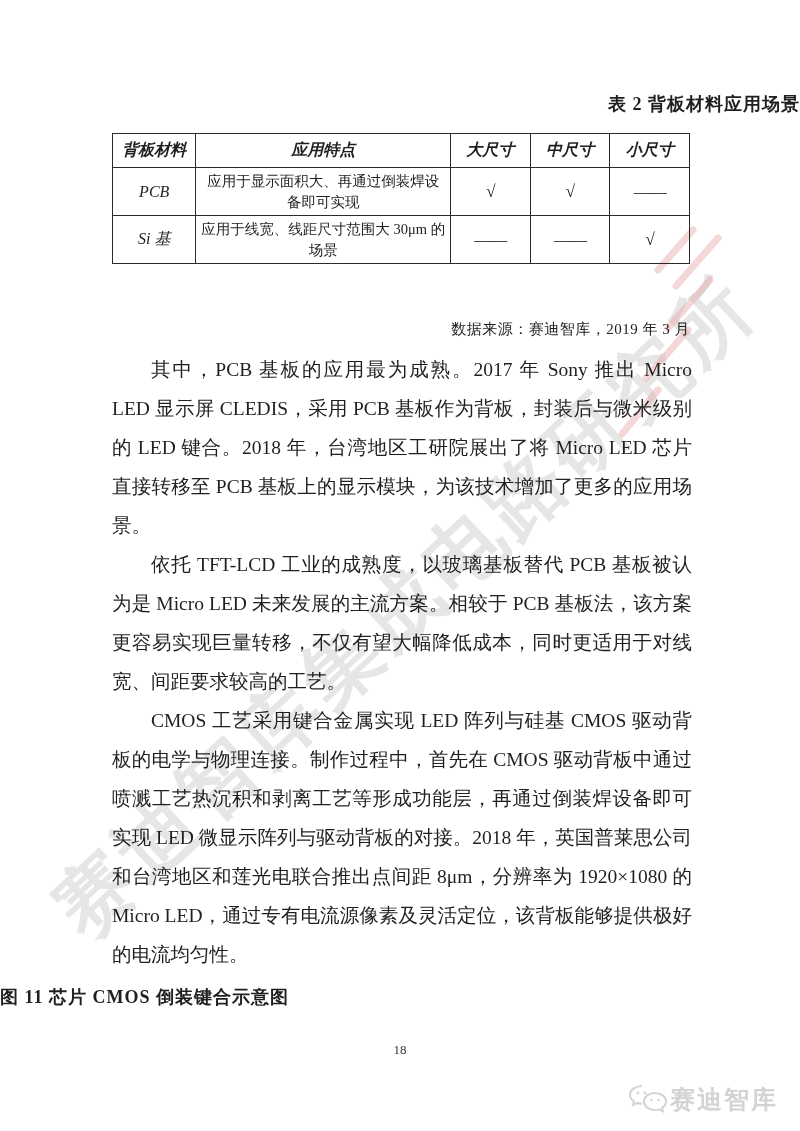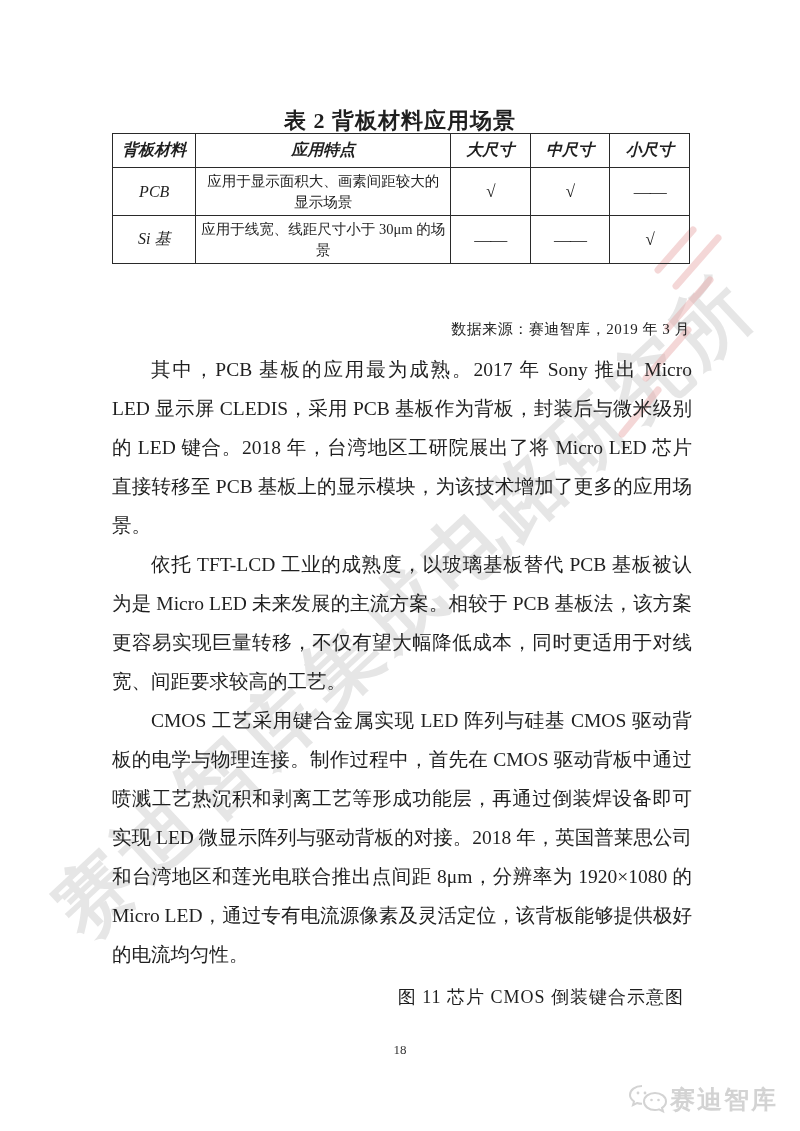--- a/index.html
+++ b/index.html
@@ -26,22 +26,22 @@
     white-space:nowrap;
     z-index:0;
     user-select:none;
   }
   .red-marks{
     position:absolute;left:598px;top:210px;width:140px;height:260px;
     z-index:0;opacity:0.45;
   }
   
   .table-title{
-    position:absolute;left:0;top:106px;width:800px;
-    text-align:center;font-size:22px;font-weight:bold;z-index:2;
+    position:absolute;left:0;top:92px;width:800px;
+    text-align:right;font-size:18px;font-weight:bold;z-index:2;
     letter-spacing:1px;
   }
   table.mat{
     position:absolute;left:112px;top:133px;
     width:578px;border-collapse:collapse;z-index:2;
     background:transparent;
   }
   table.mat th,table.mat td{
     border:1.6px solid #2a2a2a;
     text-align:center;vertical-align:middle;
@@ -57,22 +57,22 @@
     text-align:right;font-size:15px;z-index:2;letter-spacing:0.5px;
   }
   
   .body-text{
     position:absolute;left:112px;top:350px;width:580px;z-index:2;
     font-size:19.5px;line-height:39px;text-align:justify;
   }
   .body-text p{margin:0;text-indent:2em;}
   
   .figure-caption{
-    position:absolute;left:0;top:985px;width:684px;text-align:right;
-    font-size:18px;font-weight:normal;z-index:2;letter-spacing:1px;
+    position:absolute;left:0;top:985px;width:684px;text-align:left;
+    font-size:18px;font-weight:bold;z-index:2;letter-spacing:1px;
   }
   .page-number{
     position:absolute;left:0;top:1042px;width:800px;text-align:center;
     font-size:13px;color:#333;z-index:2;
   }
   
   .brand{
     position:absolute;right:22px;top:1082px;z-index:2;
     display:flex;align-items:center;gap:2px;
   }
@@ -111,28 +111,28 @@
     <tbody>
         <tr>
       <th>背板材料</th>
       <th>应用特点</th>
       <th>大尺寸</th>
       <th>中尺寸</th>
       <th>小尺寸</th>
     </tr>
     <tr class="data-row">
       <td class="material">PCB</td>
-      <td class="feature">应用于显示面积大、画素间距较大的显示场景</td>
+      <td class="feature">应用于显示面积大、再通过倒装焊设备即可实现</td>
       <td class="mark">√</td>
       <td class="mark">√</td>
       <td class="mark">——</td>
     </tr>
     <tr class="data-row">
       <td class="material">Si 基</td>
-      <td class="feature">应用于线宽、线距尺寸小于 30μm 的场景</td>
+      <td class="feature">应用于线宽、线距尺寸范围大 30μm 的场景</td>
       <td class="mark">——</td>
       <td class="mark">——</td>
       <td class="mark">√</td>
     </tr>
   </tbody>
     </table>
 
   <div class="source-line">数据来源：赛迪智库，2019 年 3 月</div>
 
   <div class="body-text">

